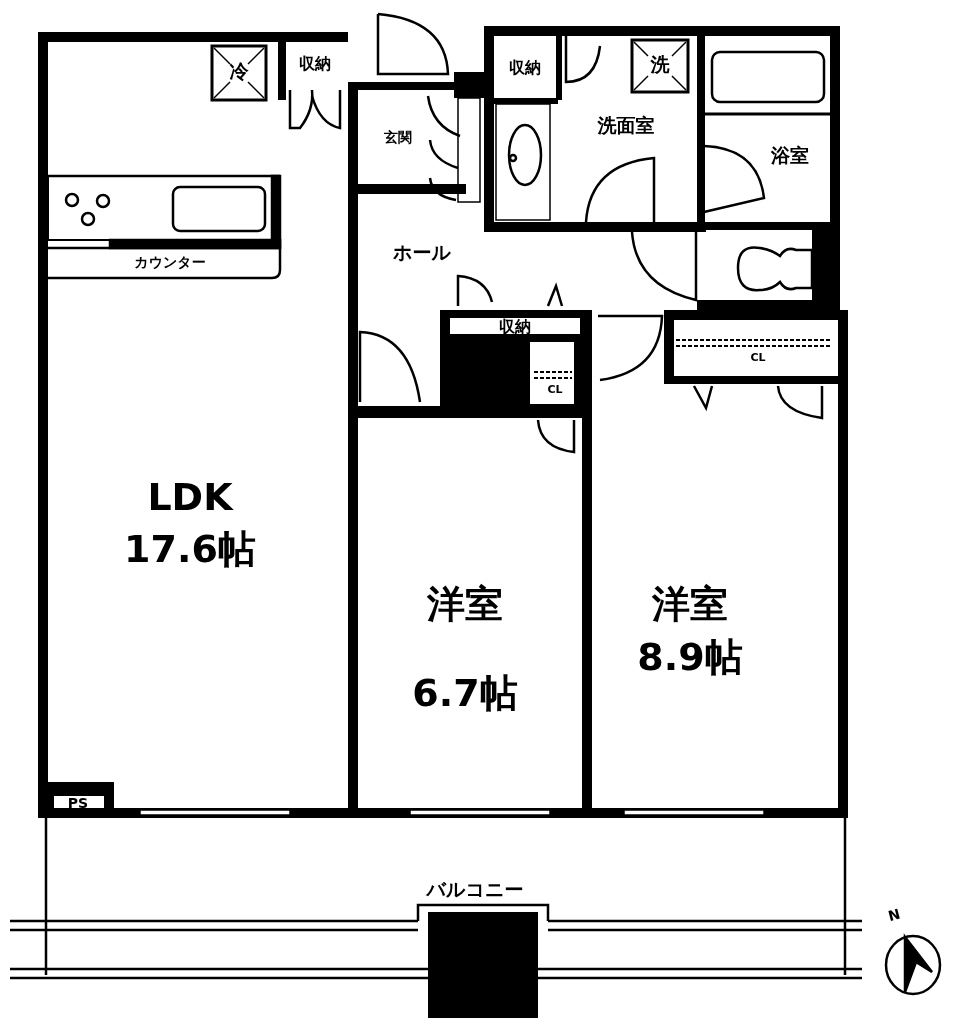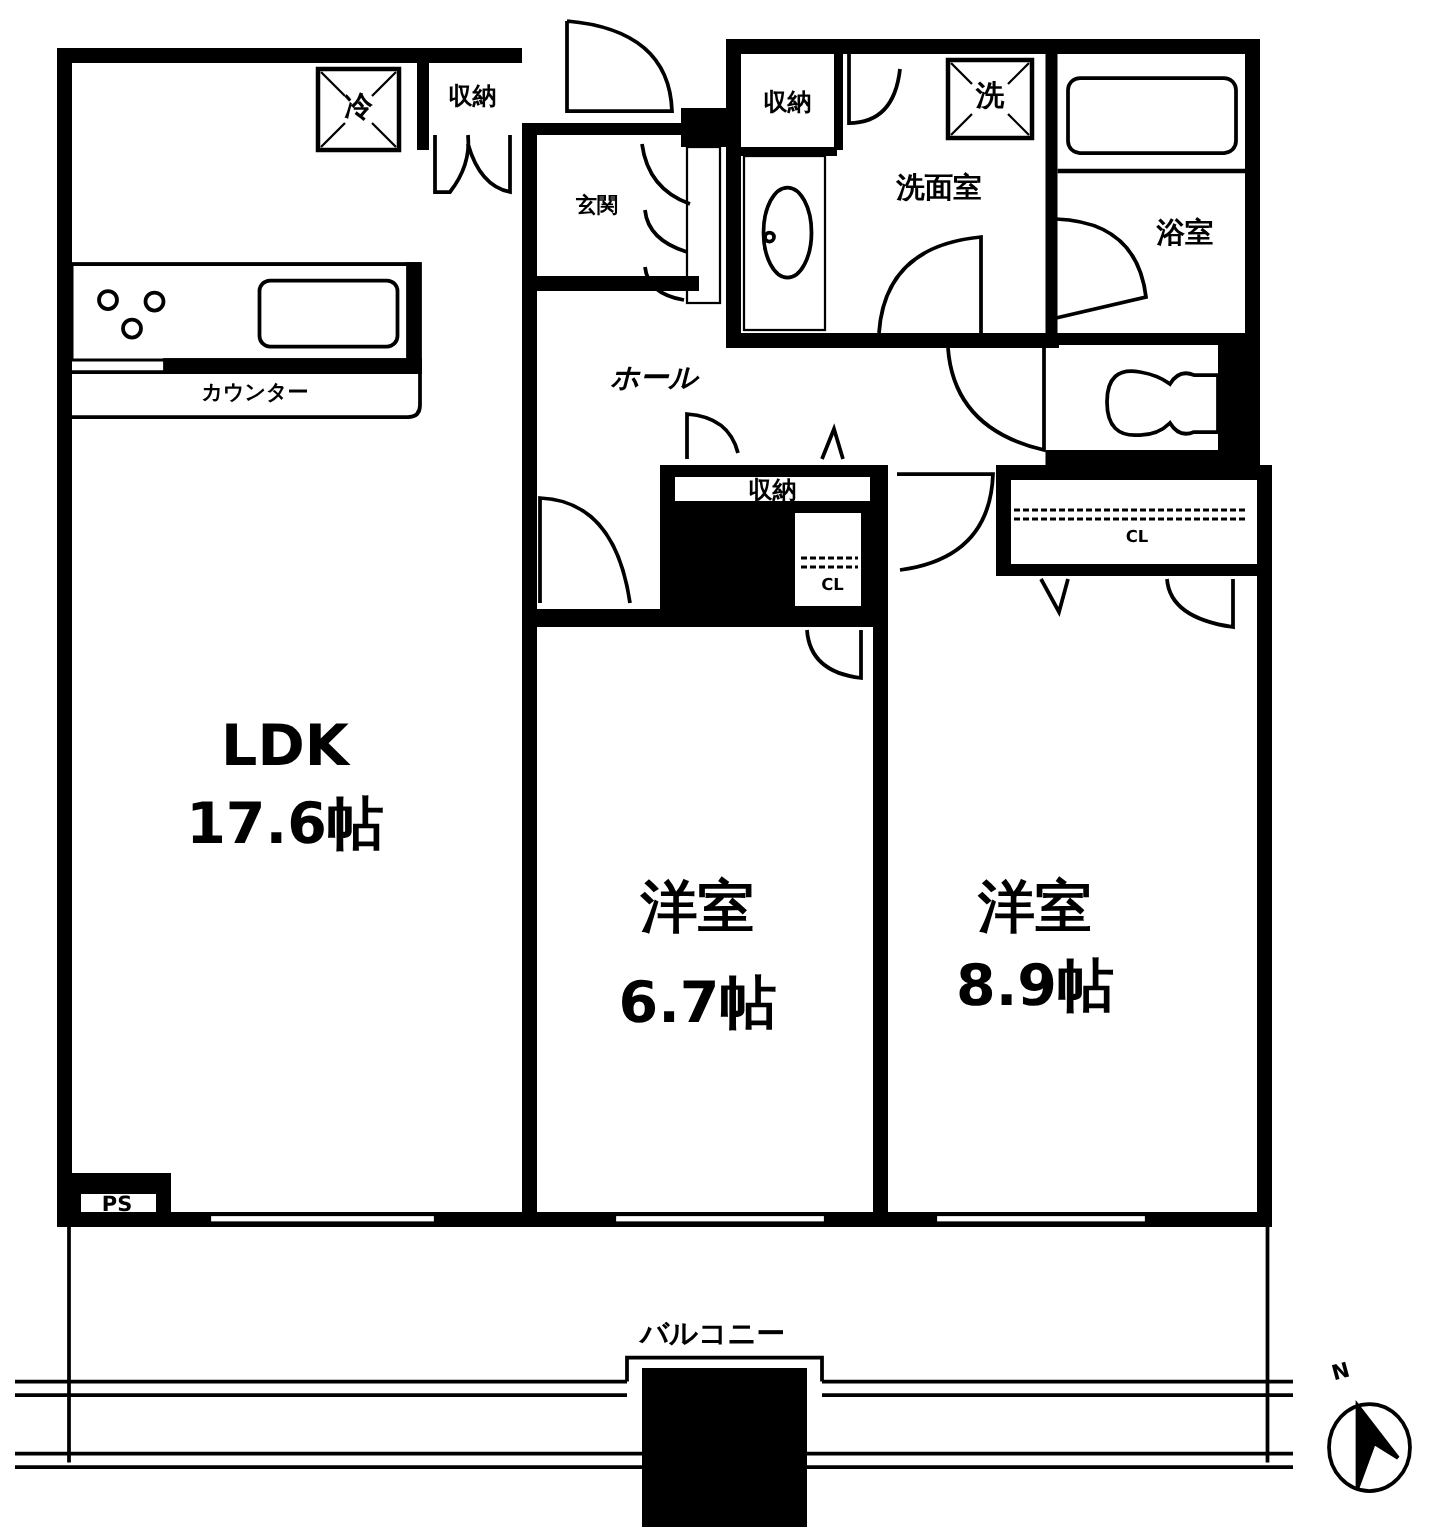--- a/index.html
+++ b/index.html
@@ -187,27 +187,27 @@
   <g fill="none" stroke="#000" stroke-width="2.5">
     <ellipse cx="913" cy="965" rx="27" ry="29"></ellipse>
     <path d="M905 937 L932 972 L916 962 L905 992 Z" fill="#000"></path>
   </g>
 </svg>
 
 <div class="lbl lbl-big" style="left:120px;top:478px;width:140px;">LDK</div>
 <div class="lbl lbl-big" style="left:110px;top:530px;width:160px;">17.6帖</div>
 
 <div class="lbl lbl-big" style="left:395px;top:585px;width:140px;">洋室</div>
-<div class="lbl lbl-big" style="left:385px;top:649px;width:160px;">6.7帖</div>
+<div class="lbl lbl-big" style="left:385px;top:674px;width:160px;">6.7帖</div>
 
 <div class="lbl lbl-big" style="left:620px;top:585px;width:140px;">洋室</div>
 <div class="lbl lbl-big" style="left:610px;top:638px;width:160px;">8.9帖</div>
 
 <div class="lbl lbl-small" style="left:362px;top:130px;width:50px;text-align:right;">玄関</div>
-<div class="lbl lbl-med" style="left:396px;top:243px;width:80px;font-style:italic;">ホール</div>
+<div class="lbl lbl-med" style="left:382px;top:243px;width:80px;">ホール</div>
 <div class="lbl lbl-med" style="left:586px;top:116px;width:80px;">洗面室</div>
 <div class="lbl lbl-med" style="left:760px;top:146px;width:60px;">浴室</div>
 <div class="lbl lbl-small" style="left:120px;top:255px;width:100px;">カウンター</div>
 <div class="lbl lbl-med" style="left:410px;top:860px;width:130px;margin-top:20px;">バルコニー</div>
 
 <div class="lbl lbl-tiny" style="left:290px;top:56px;width:50px;">収納</div>
 <div class="lbl lbl-tiny" style="left:498px;top:60px;width:54px;">収納</div>
 <div class="lbl lbl-tiny" style="left:490px;top:319px;width:50px;">収納</div>
 <div class="lbl lbl-tiny" style="left:540px;top:384px;width:30px;font-size:11px;">CL</div>
 <div class="lbl lbl-tiny" style="left:738px;top:352px;width:40px;font-size:11px;">CL</div>

